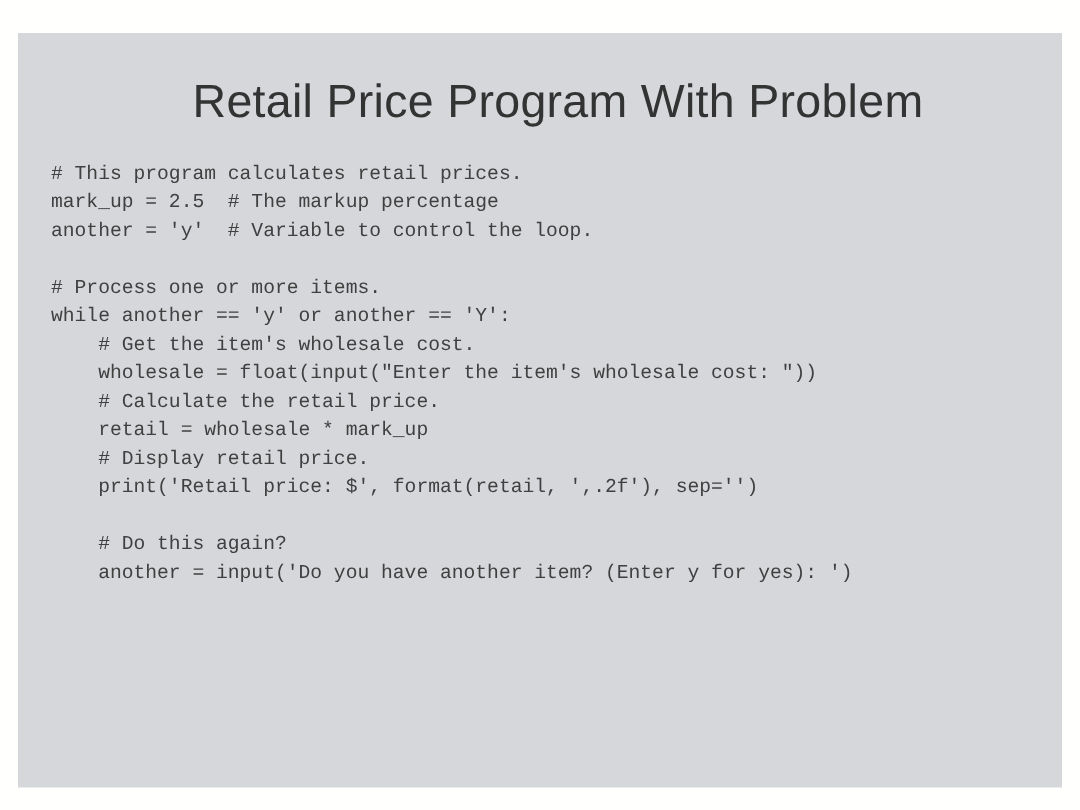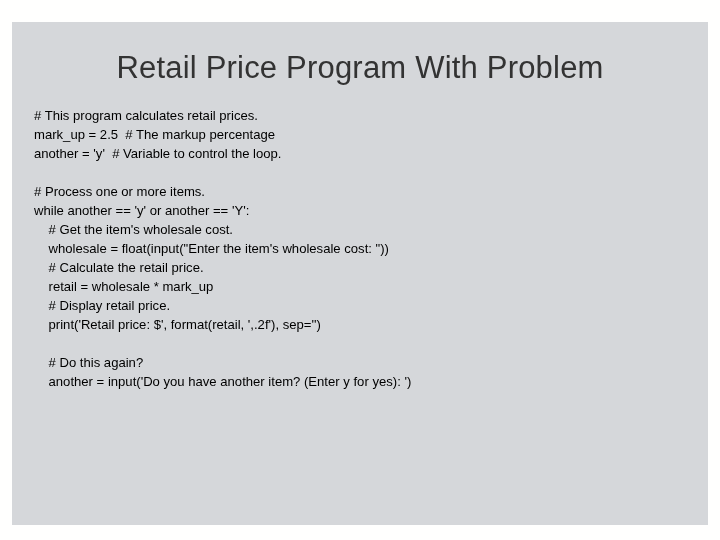--- a/index.html
+++ b/index.html
@@ -28,42 +28,42 @@
     position: absolute;
     left: 12px;
     top: 22px;
     width: 696px;
     height: 503px;
     background: #d5d7da;
   }
 
   .slide-title {
     position: absolute;
-    left: 0;
+    left: 12px;
     top: 27px;
     width: 696px;
     text-align: center;
     font-family: "Liberation Sans", sans-serif;
     font-size: 31px;
     font-weight: normal;
     letter-spacing: 0.2px;
     color: #333333;
     line-height: 38px;
     white-space: nowrap;
   }
 
   .code-block {
     position: absolute;
     left: 22px;
     top: 84px;
     width: 670px;
-    font-family: Liberation Sans, sans-serif;
+    font-family: Liberation Mono, monospace;
     font-size: 13.1px;
     line-height: 19px;
-    color: #000000;
+    color: #404040;
     white-space: pre;
     letter-spacing: 0px;
   }
 
   .code-line {
     display: block;
     height: 19px;
     white-space: pre;
   }
 

